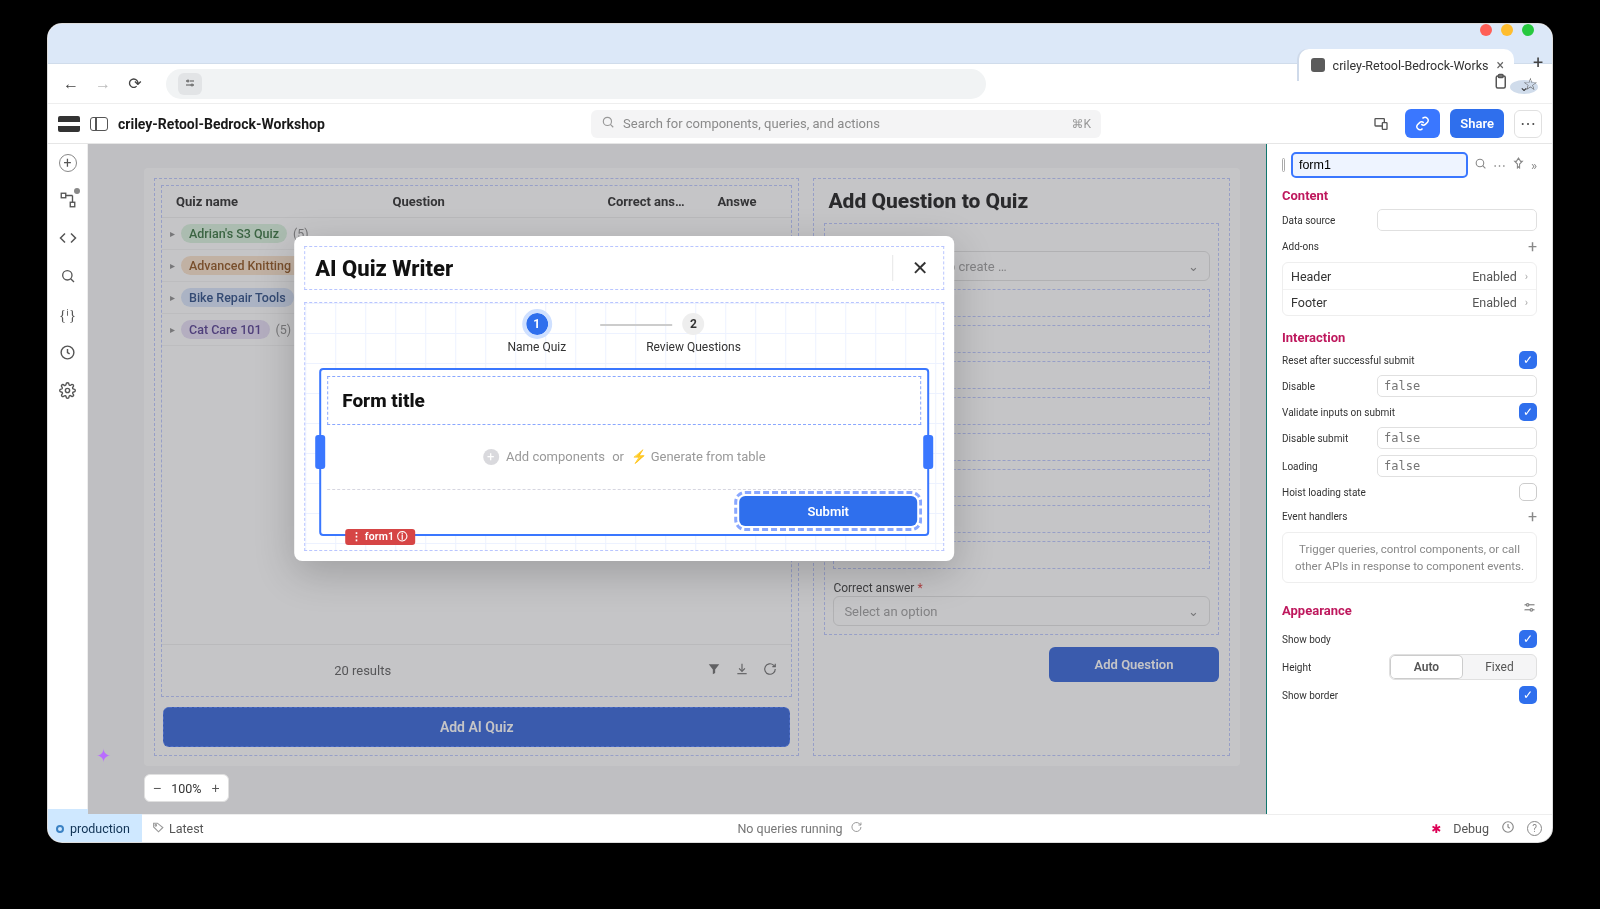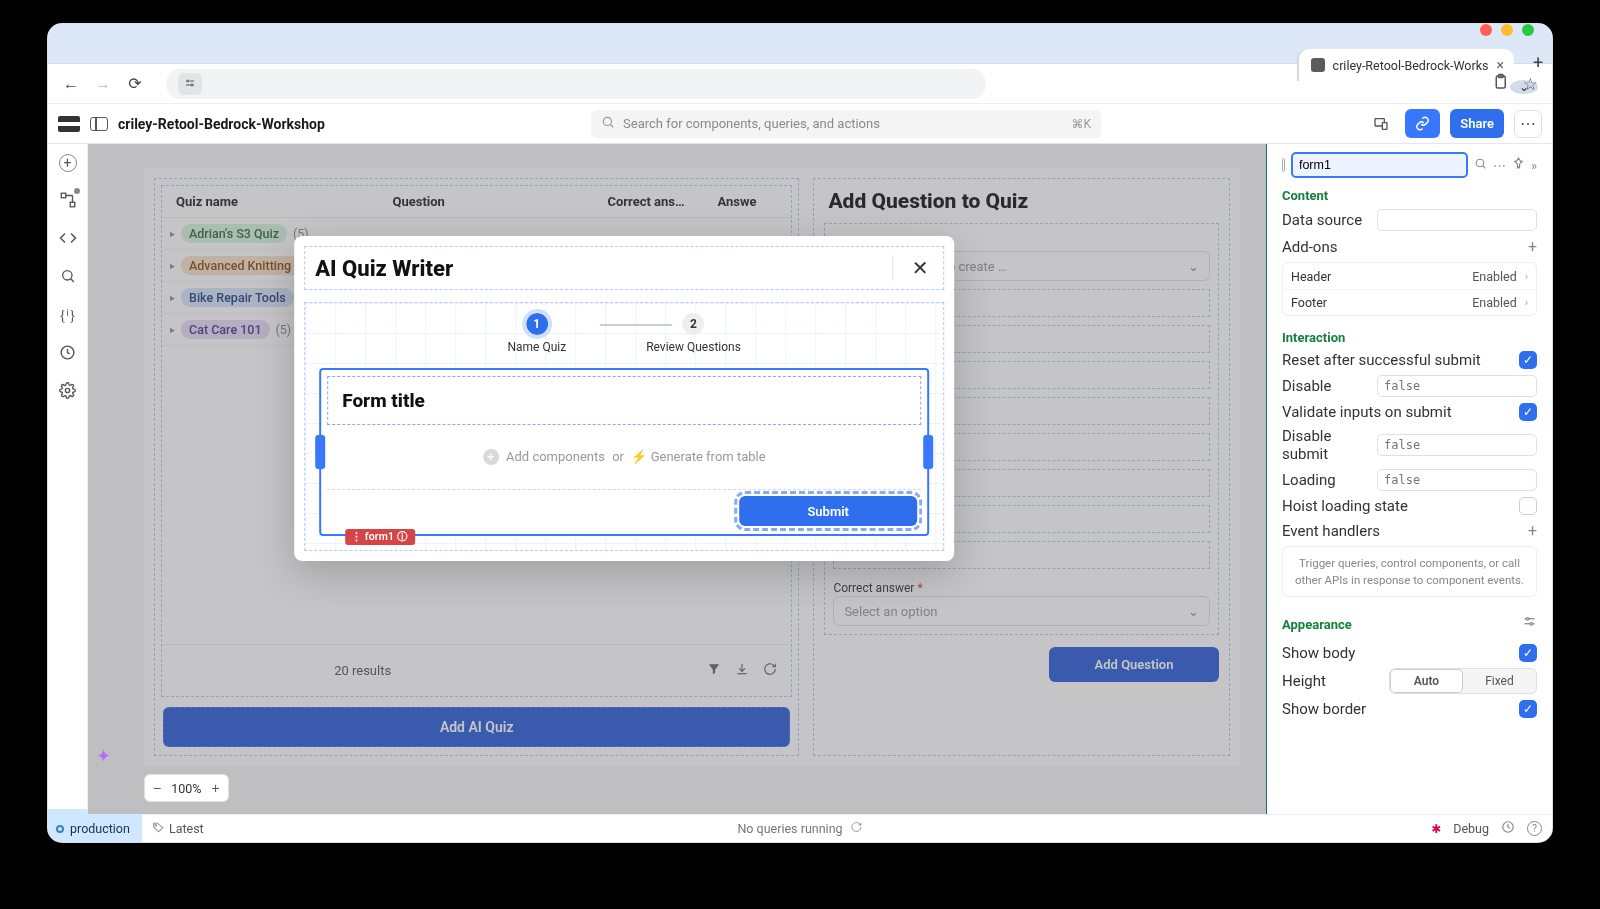--- a/index.html
+++ b/index.html
@@ -119,23 +119,23 @@
   .status-mid { position:absolute; left:50%; transform:translateX(-50%); display:flex; align-items:center; gap:8px;color:#777; }
   .status-right { margin-left:auto; display:flex; align-items:center; gap:12px; }
   .bug { color:#d05; font-size:12px;}
 
   
   .inspector { width:286px; border-left:1px solid #0f766e; background:#fff; overflow-y:auto; padding:8px 15px 14px; font-size:13px; color:#333; }
   .insp-head { display:flex; align-items:center; gap:6px; margin-bottom:10px; }
   .insp-head .sq { width:14px; height:14px; border:1.5px solid #aaa; border-radius:3px; }
   .insp-name-input { flex:1; border:2px solid #3a77ff; height:26px; border-radius:5px; padding:0 6px; font-size:12.5px; background:#eef4ff; }
   .insp-head .ic { color:#888; width:16px; text-align:center; }
-  .sec-h { font-weight:700; font-size:13px; margin:8px 0 6px; color:#15803d; }
+  .sec-h { font-weight:700; font-size:13px; margin:8px 0 6px; color:#be185d; }
   .row { display:flex; align-items:center; margin:6px 0; gap:8px; }
-  .row .lbl { flex:1; font-size:15px; color:#333; }
+  .row .lbl { flex:1; font-size:10px; color:#333; }
   .row input[type=text] { width:160px; height:22px; border:1px solid #e0e0e0; border-radius:5px; font-size:12px; padding:0 6px; font-family:ui-monospace,monospace; color:#888; background:#fff; }
   .toggle { width:18px; height:18px; border-radius:5px; background:#2f6fed; position:relative; }
   .toggle::after { content:"✓"; position:absolute; inset:0; display:flex; align-items:center; justify-content:center; color:#fff; font-size:12px; }
   .toggle.off { background:#fff; border:1.5px solid #ccc; }
   .toggle.off::after { content:""; }
   .addon-row { display:flex; align-items:center; height:26px; padding:0 8px; font-size:12.5px; }
   .addon-box { border:1px solid #eee; border-radius:6px; margin-top:2px; }
   .addon-row .st { margin-left:auto; color:#555; }
   .addon-row .chev { color:#aaa; margin-left:8px; font-size:11px; }
   .plus-ic { color:#888; font-size:16px; }

